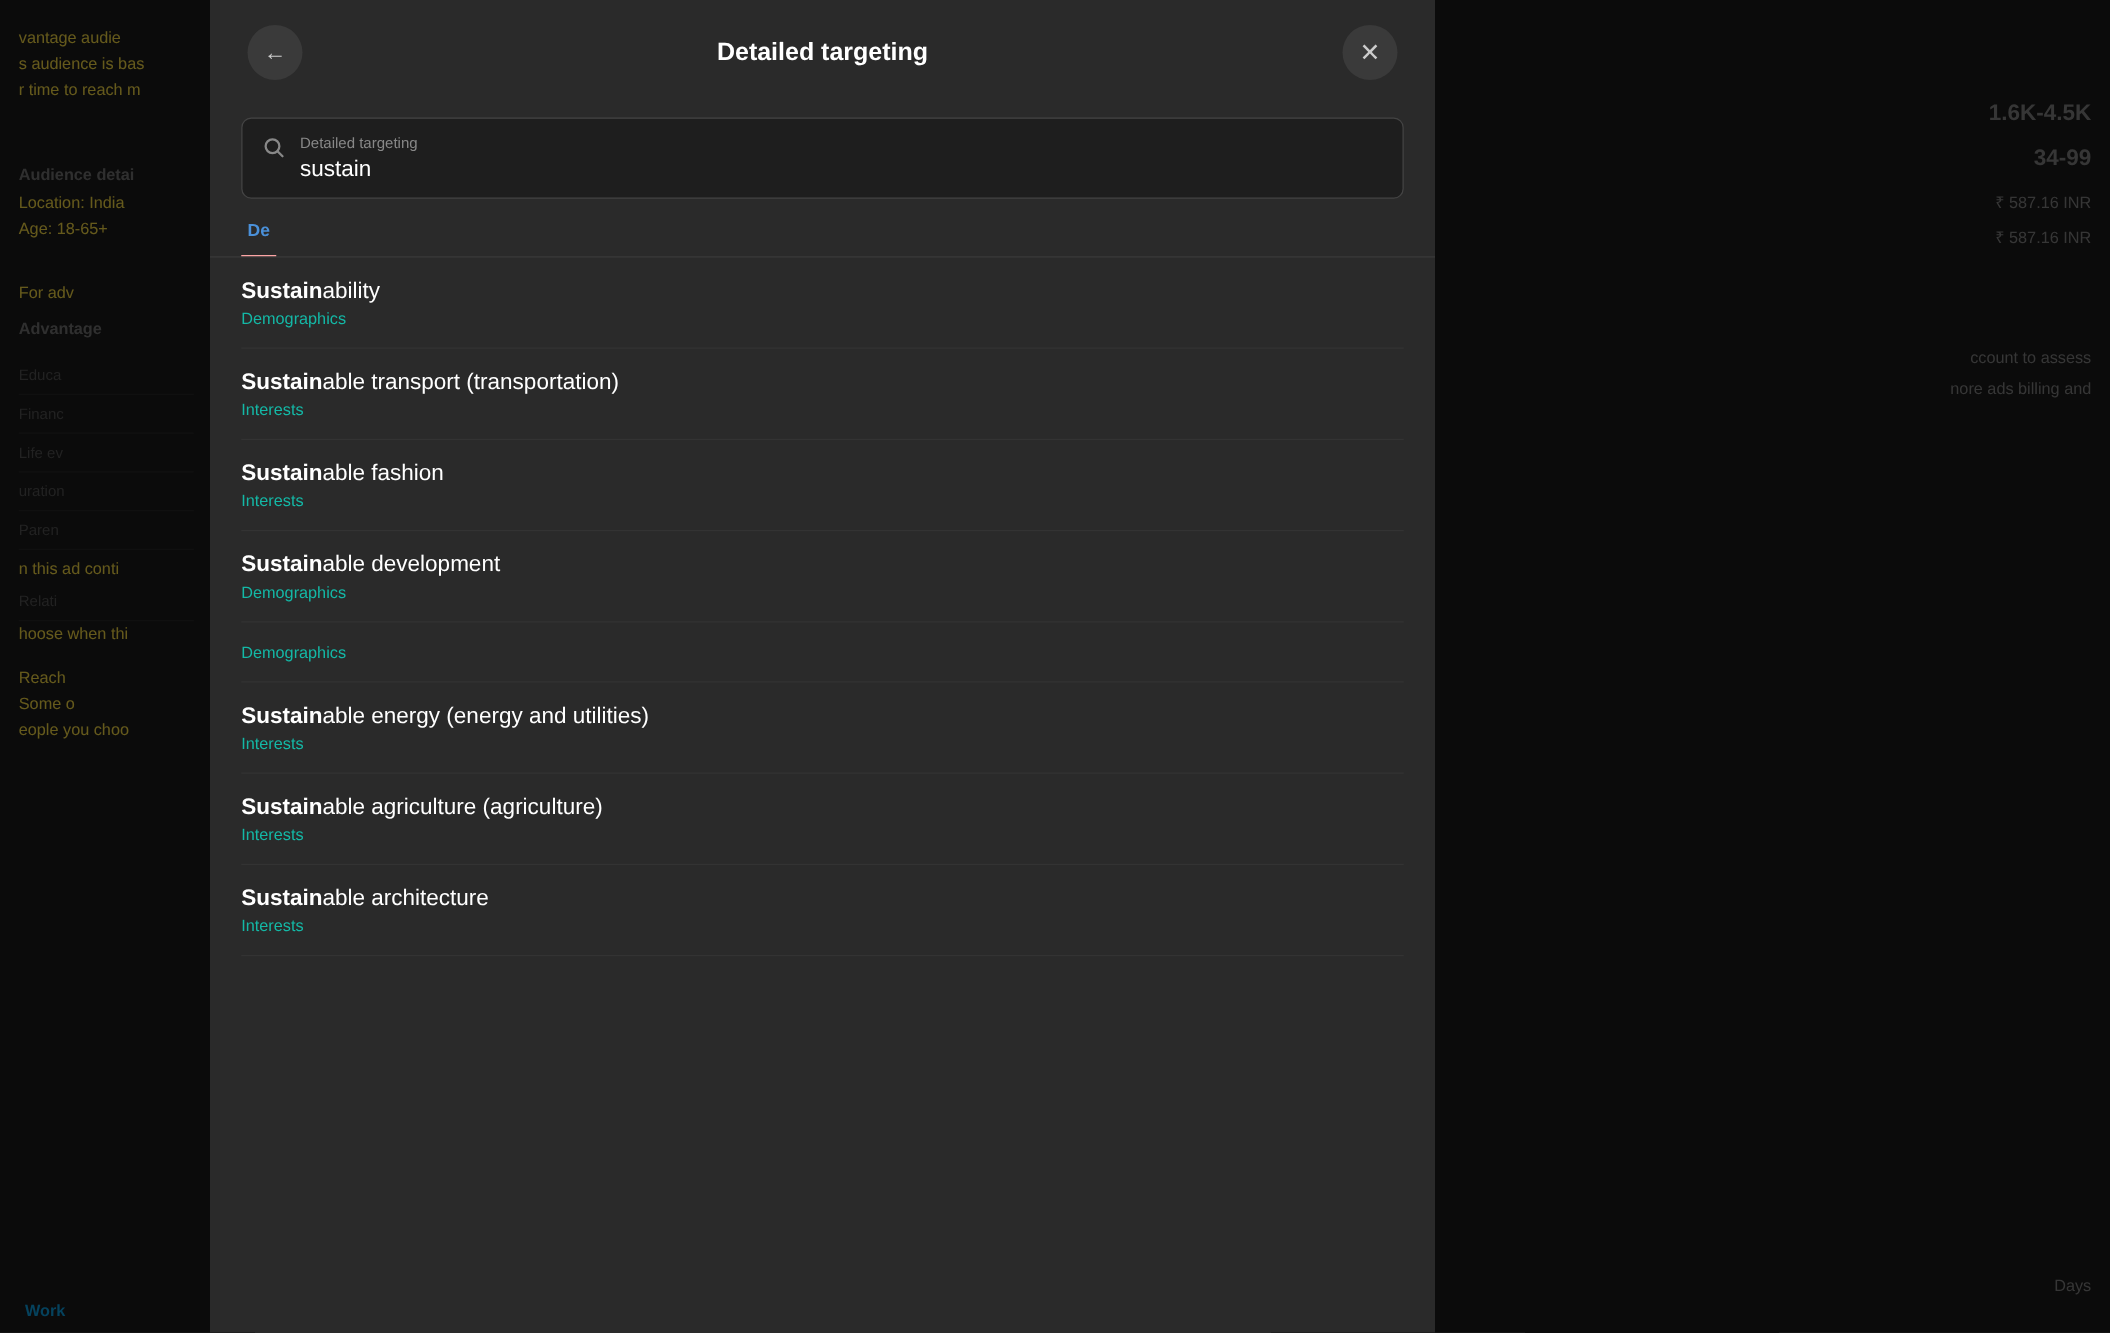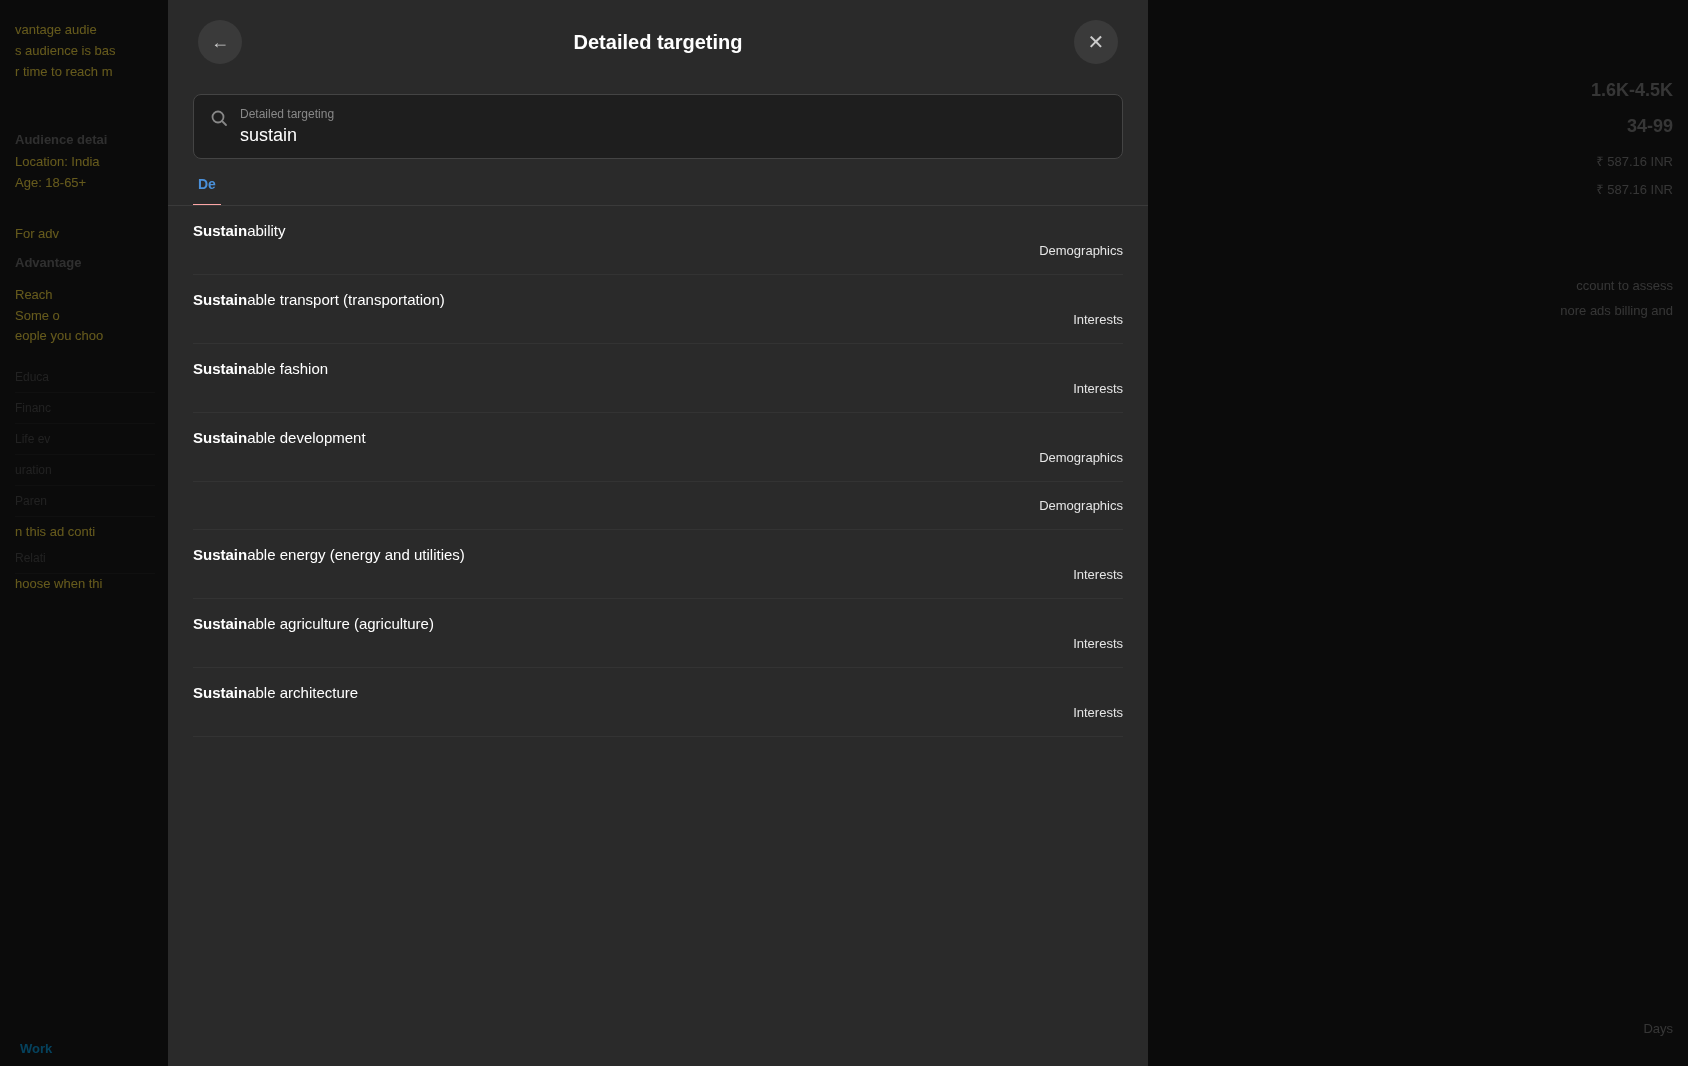--- a/index.html
+++ b/index.html
@@ -223,33 +223,32 @@
     }
 
     .result-item {
       padding: 16px 0;
       border-bottom: 1px solid #333;
       cursor: pointer;
     }
 
     .result-name {
       color: #ffffff;
-      font-size: 15px;
+      font-size: 18px;
       font-weight: 400;
       margin-bottom: 4px;
     }
 
     .result-name strong {
       font-weight: 700;
     }
 
     .result-category {
-      color: #e5e5e5;
-      font-size: 13px;
-      text-align: right;
+      color: #14b8a6;
+      font-size: 13px;
     }
   </style>
 </head>
 <body>
 
 <div class="bg-content">
   <div class="bg-left">
     <div class="bg-left-text">
       <div>vantage audie</div>
       <div>s audience is bas</div>
@@ -261,39 +260,39 @@
       <div class="bg-left-text">Location: India</div>
       <div class="bg-left-text">Age: 18-65+</div>
     </div>
 
     <div style="margin-top: 30px;">
       <div class="bg-left-text">For adv</div>
     </div>
 
     <div style="margin-top: 10px;">
       <div class="bg-left-section-title">Advantage</div>
-    </div>
-
-    <div style="margin-top: 15px;">
-      <div class="bg-left-text" style="white-space: pre-line;">Reach
-Some o</div>
-      <div class="bg-left-text">eople you choo</div>
     </div>
 
     <div style="margin-top: 15px;">
       <div class="bg-left-item">Educa</div>
       <div class="bg-left-item">Financ</div>
       <div class="bg-left-item">Life ev</div>
       <div class="bg-left-item">uration</div>
       <div class="bg-left-item">Paren</div>
       <div class="bg-left-text" style="margin-top: 5px;">n this ad conti</div>
       <div class="bg-left-item">Relati</div>
       <div class="bg-left-text">hoose when thi</div>
     </div>
 
+    <div style="margin-top: 15px;">
+      <div class="bg-left-text" style="white-space: pre-line;">Reach
+Some o</div>
+      <div class="bg-left-text">eople you choo</div>
+    </div>
+
     <div class="work-item">Work</div>
   </div>
 
   <div class="bg-right">
     <div class="bg-right-stat">1.6K-4.5K</div>
     <div class="bg-right-stat">34-99</div>
     <div class="bg-right-amount">₹ 587.16 INR</div>
     <div class="bg-right-amount">₹ 587.16 INR</div>
     <div style="margin-top: 80px;">
       <div class="bg-right-amount">ccount to assess</div>

